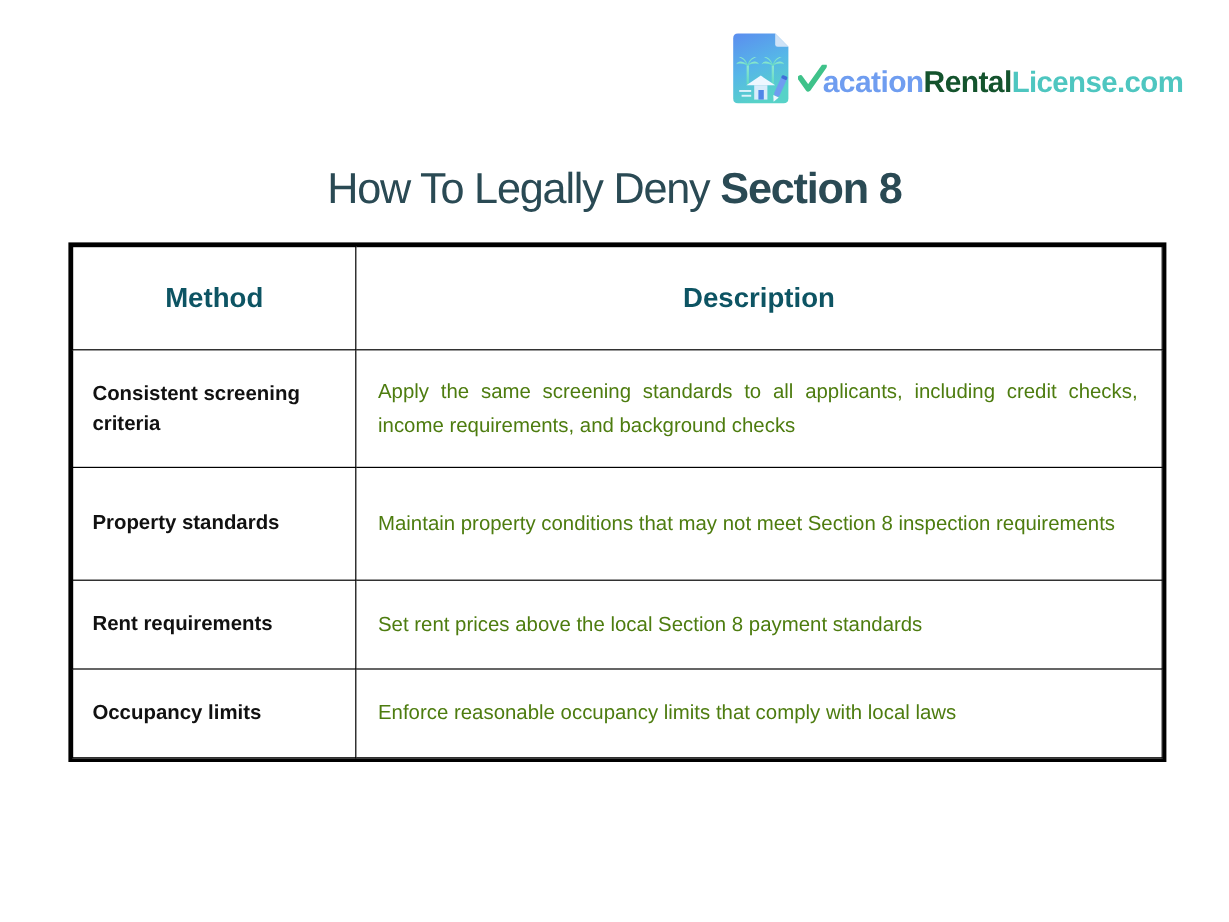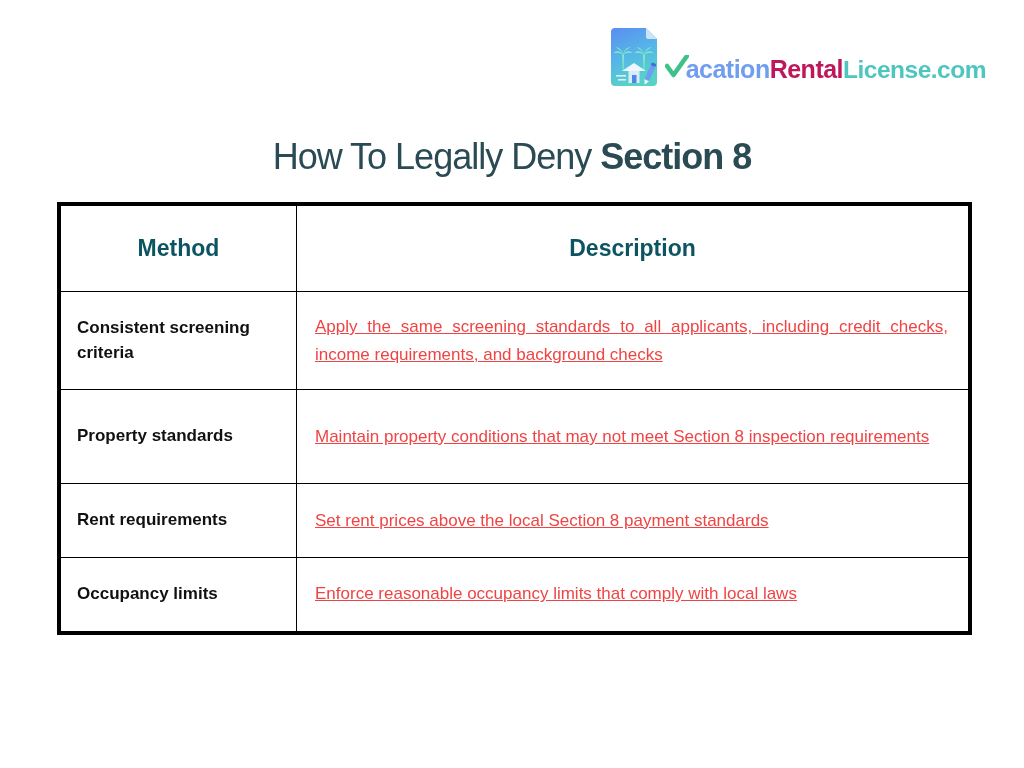--- a/index.html
+++ b/index.html
@@ -35,21 +35,21 @@
     line-height: 0.94;
     font-weight: bold;
     letter-spacing: -0.5px;
     margin-top: 25px;
   }
   .logo-line {
     font-size: 25px;
     white-space: nowrap;
   }
   .logo-line.l1 { color: #6f9df0; }
-  .logo-line.l2 { color: #be185d; }
+  .logo-line.l2 { color: #14532d; }
   .logo-line.l3 { color: #4ec6c0; font-size: 24.5px; }
   .logo-check {
     display: inline-block;
     position: relative;
     width: 17px;
     height: 22px;
     vertical-align: -3px;
     margin-right: 1px;
   }
   .logo-check svg { position: absolute; left: -3px; top: -4px; }
@@ -102,25 +102,24 @@
     padding: 24px 16px;
     font-size: 17px;
     font-weight: bold;
     color: #111111;
     line-height: 1.45;
   }
   td.desc {
     padding: 10px 20px 10px 18px;
     font-size: 17px;
     font-weight: 400;
-    color: #ef4444;
+    color: #4d7c0f;
     line-height: 1.62;
     text-align: justify;
     text-justify: inter-word;
-    text-decoration: underline;
   }
   tr.r-1 td { height: 90px; }
   tr.r-2 td { height: 94px; }
   tr.r-3 td { height: 70px; }
   tr.r-4 td { height: 70px; }
   tr.r-5 td { height: 94px; }
 </style>
 </head>
 <body>
 

